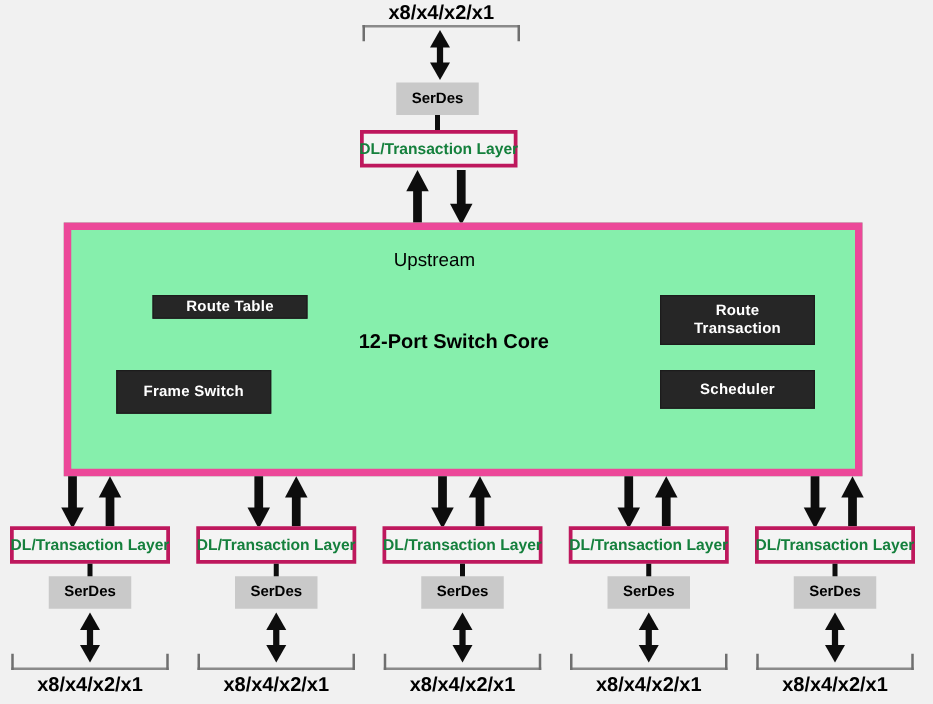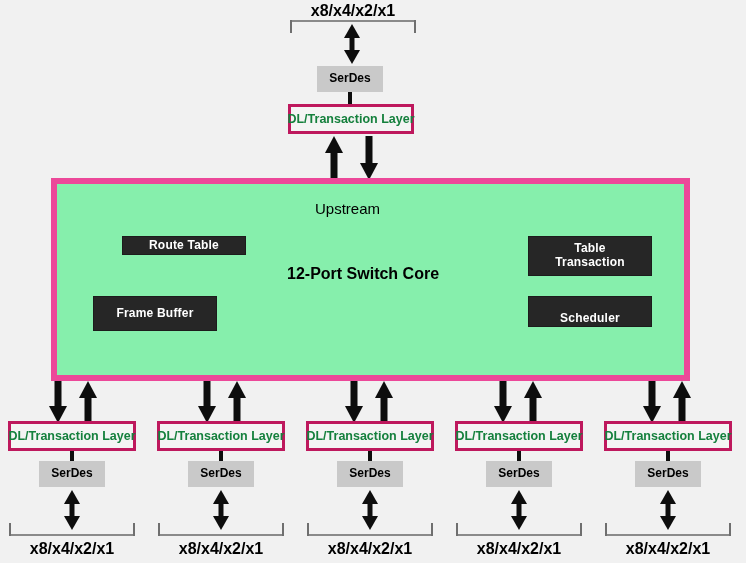--- a/index.html
+++ b/index.html
@@ -168,29 +168,29 @@
 
     <div class="core-upstream" style="left:258px; top:16px;">Upstream</div>
 
     <div class="core-title" style="left:230px; top:81px;">12-Port Switch Core</div>
 
     <div class="node dark-block" style="left:36px; top:52px; width:124px; height:19px;margin-left:29px;">
       <span>Route Table</span>
     </div>
 
     <div class="node dark-block" style="left:36px; top:112px; width:124px; height:35px;">
-      <span>Frame Buffer</span>
+      <span>Frame Switch</span>
     </div>
 
     <div class="node dark-block" style="left:471px; top:52px; width:124px; height:40px; flex-direction:column;">
-      <span>Table</span>
+      <span>Route</span>
       <span>Transaction</span>
     </div>
 
-    <div class="node dark-block" style="left:471px; top:112px; width:124px; height:31px;align-items:flex-end;">
+    <div class="node dark-block" style="left:471px; top:112px; width:124px; height:31px;">
       <span>Scheduler</span>
     </div>
   </div>
 
   <svg class="arrow-svg" style="left:47px; top:381px;" width="22" height="42" viewBox="0 0 22 42">
     <line x1="11" y1="0" x2="11" y2="28" stroke="#0d0d0d" stroke-width="7"></line>
     <polygon points="11,42 2,25 20,25" fill="#0d0d0d"></polygon>
   </svg>
   <svg class="arrow-svg" style="left:77px; top:381px;" width="22" height="42" viewBox="0 0 22 42">
     <line x1="11" y1="42" x2="11" y2="14" stroke="#0d0d0d" stroke-width="7"></line>

